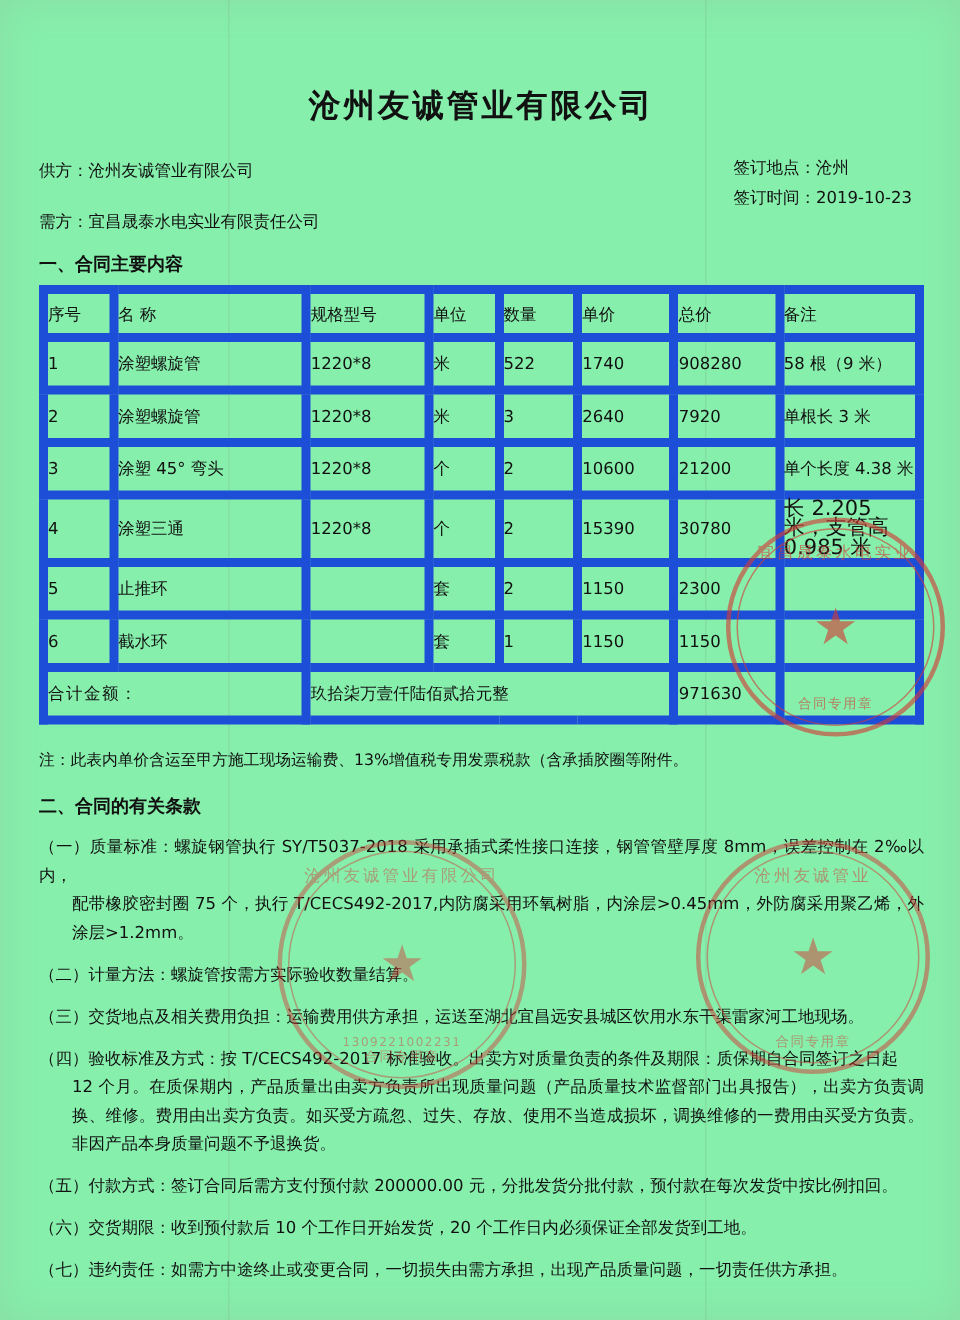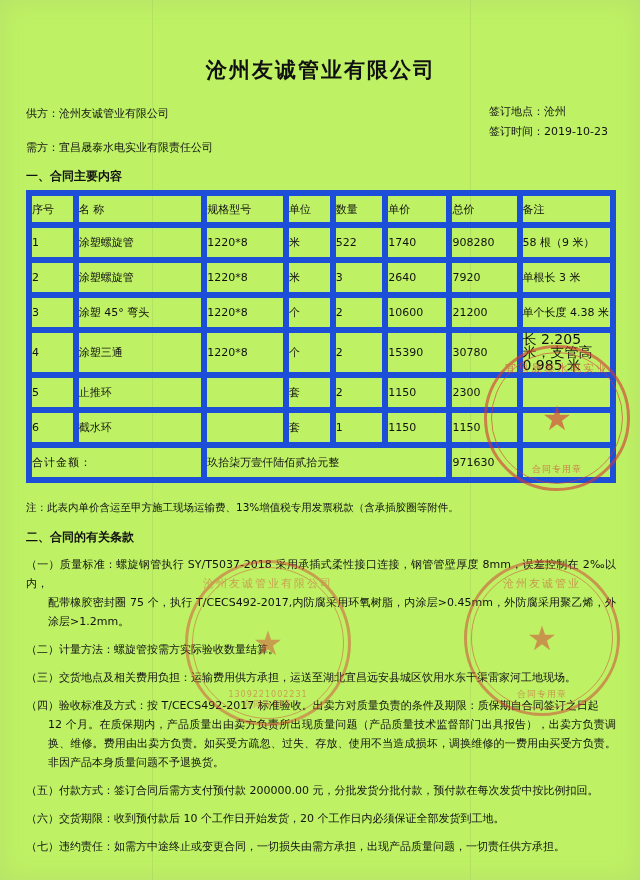--- a/index.html
+++ b/index.html
@@ -8,21 +8,21 @@
     background:#ffffff;
     font-family:"DejaVu Sans","Liberation Sans",sans-serif;
     color:#111;
     position:relative;
     overflow:hidden;
   }
   .page{
     position:absolute;
     left:0;top:0;
     width:640px;height:880px;
-    background:#bef264;
+    background:#86efac;
   }
   
   .page:before{
     content:"";
     position:absolute;left:0;top:0;right:0;bottom:0;
     box-shadow:inset 0 0 26px rgba(150,140,130,.18);
     pointer-events:none;
   }
   .inner{
     position:absolute;

